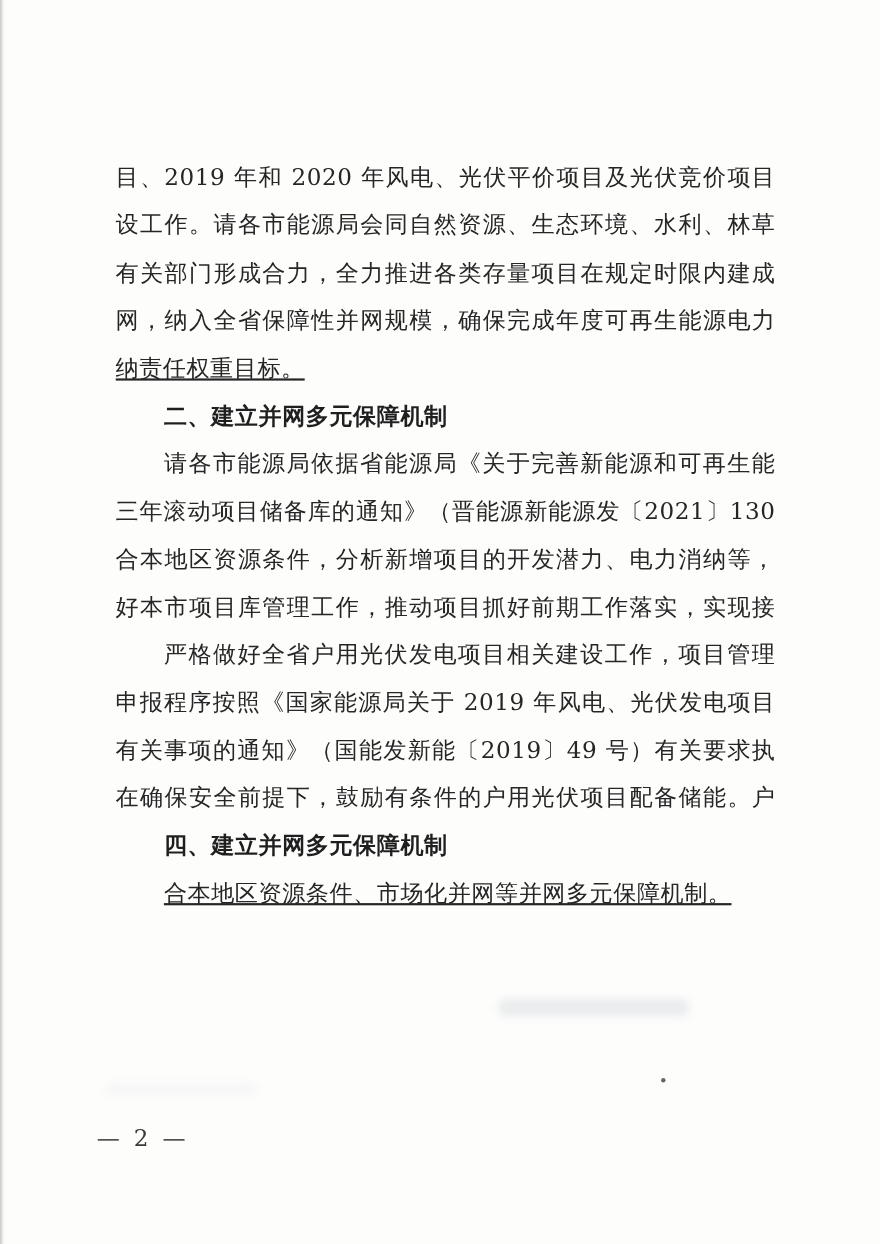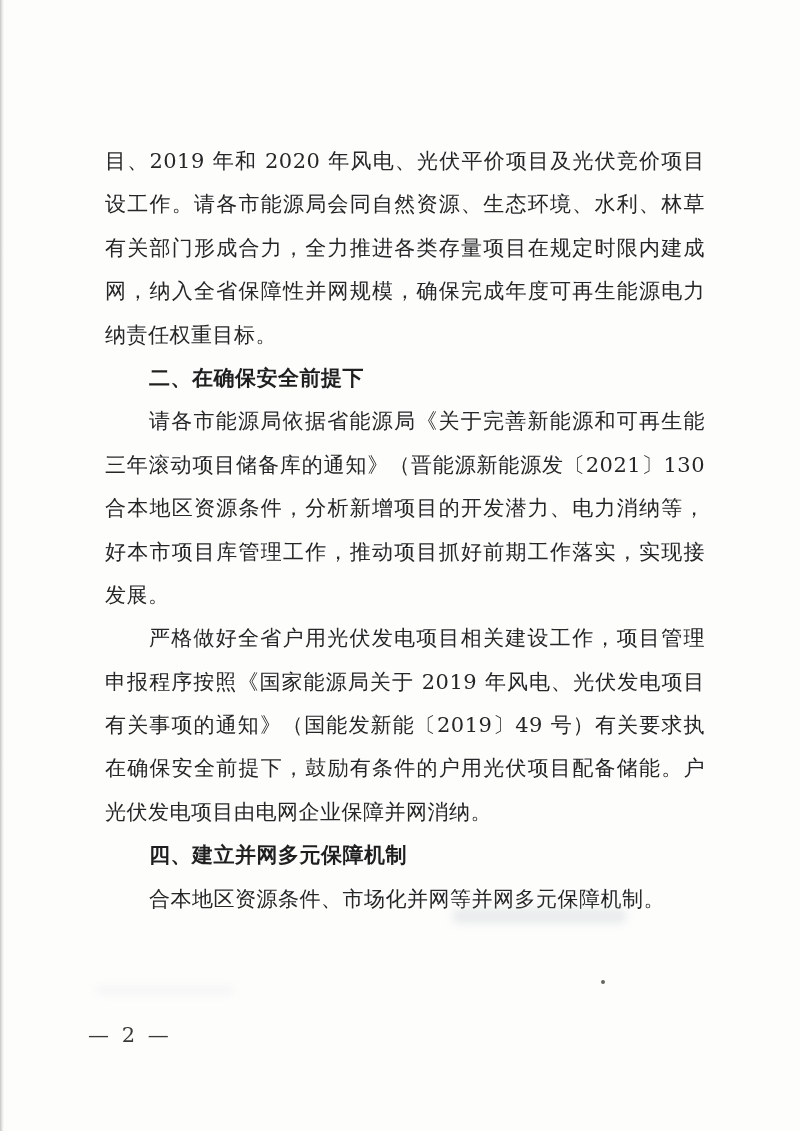--- a/index.html
+++ b/index.html
@@ -36,20 +36,21 @@
     line-height: 43.4px;
     text-align: justify;
     text-align-last: justify;
     text-justify: inter-character;
     letter-spacing: 0.5px;
     overflow: hidden;
   }
   .line.last {
     text-align: left;
     text-align-last: left;
+    text-decoration: underline;
   }
   .line.indent {
     text-indent: 44px;
   }
   .heading {
     display: block;
     height: 43.4px;
     line-height: 43.4px;
     padding-left: 44px;
     font-family: "DejaVu Sans", "Liberation Sans", sans-serif;
@@ -104,31 +105,29 @@
 
 <div class="page">
   <div class="scan-edge"></div>
 
   <div class="content" id="doc-content">
       <div class="line">目、2019 年和 2020 年风电、光伏平价项目及光伏竞价项目的建</div>
       <div class="line">设工作。请各市能源局会同自然资源、生态环境、水利、林草等</div>
       <div class="line">有关部门形成合力，全力推进各类存量项目在规定时限内建成并</div>
       <div class="line">网，纳入全省保障性并网规模，确保完成年度可再生能源电力消</div>
       <div class="line last">纳责任权重目标。</div>
-      <div class="heading">二、在确保安全前提下</div>
+      <div class="heading">二、建立并网多元保障机制</div>
       <div class="line indent">请各市能源局依据省能源局《关于完善新能源和可再生能源</div>
       <div class="line">三年滚动项目储备库的通知》（晋能源新能源发〔2021〕130 号）</div>
       <div class="line">合本地区资源条件，分析新增项目的开发潜力、电力消纳等，做</div>
       <div class="line">好本市项目库管理工作，推动项目抓好前期工作落实，实现接续</div>
-      <div class="line last">发展。</div>
       <div class="line indent">严格做好全省户用光伏发电项目相关建设工作，项目管理和</div>
       <div class="line">申报程序按照《国家能源局关于 2019 年风电、光伏发电项目建设</div>
       <div class="line">有关事项的通知》（国能发新能〔2019〕49 号）有关要求执行。</div>
       <div class="line">在确保安全前提下，鼓励有条件的户用光伏项目配备储能。户用</div>
-      <div class="line last">光伏发电项目由电网企业保障并网消纳。</div>
       <div class="heading">四、建立并网多元保障机制</div>
       <div class="line last indent">合本地区资源条件、市场化并网等并网多元保障机制。</div>
     </div>
 
   <div class="smudge"></div>
   <div class="smudge2"></div>
   <div class="speck"></div>
 
   <div class="footer">— 2 —</div>
 </div>

